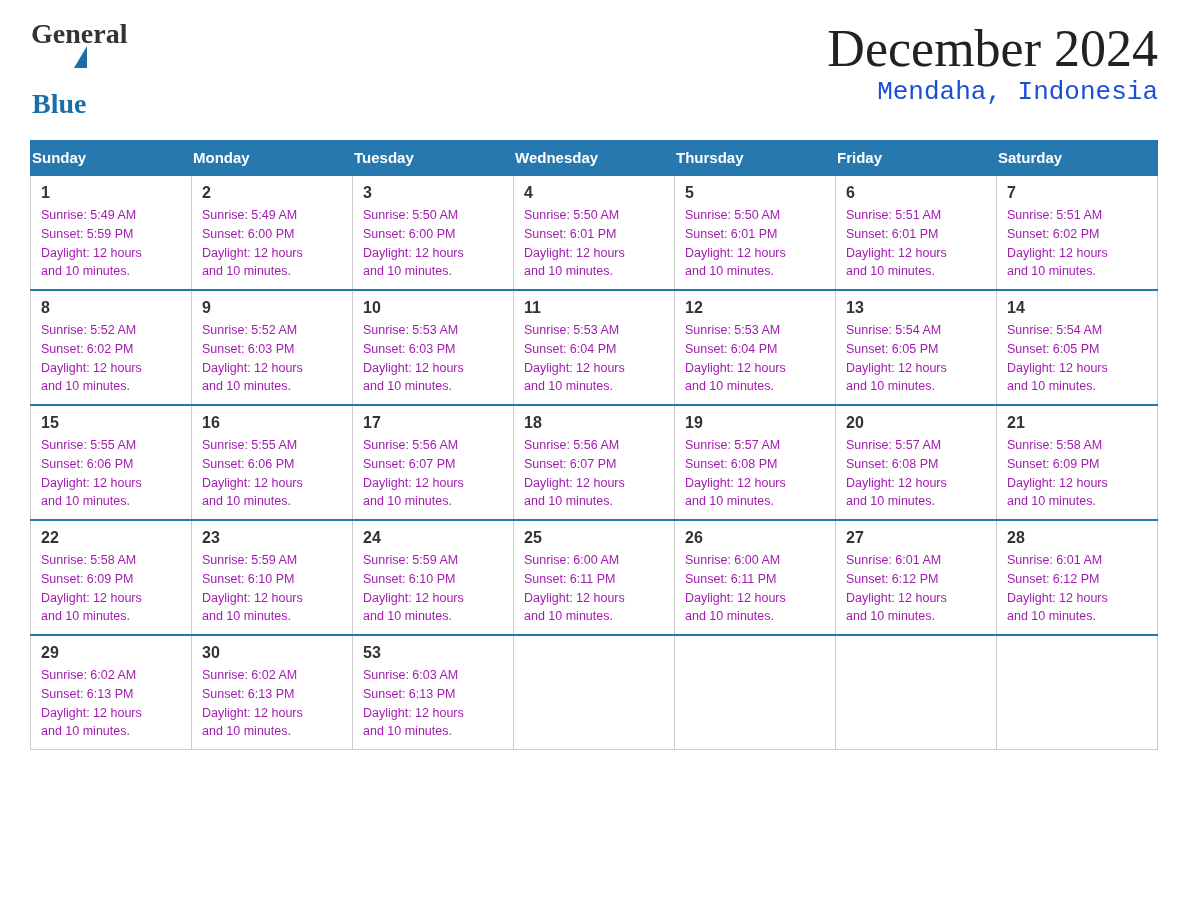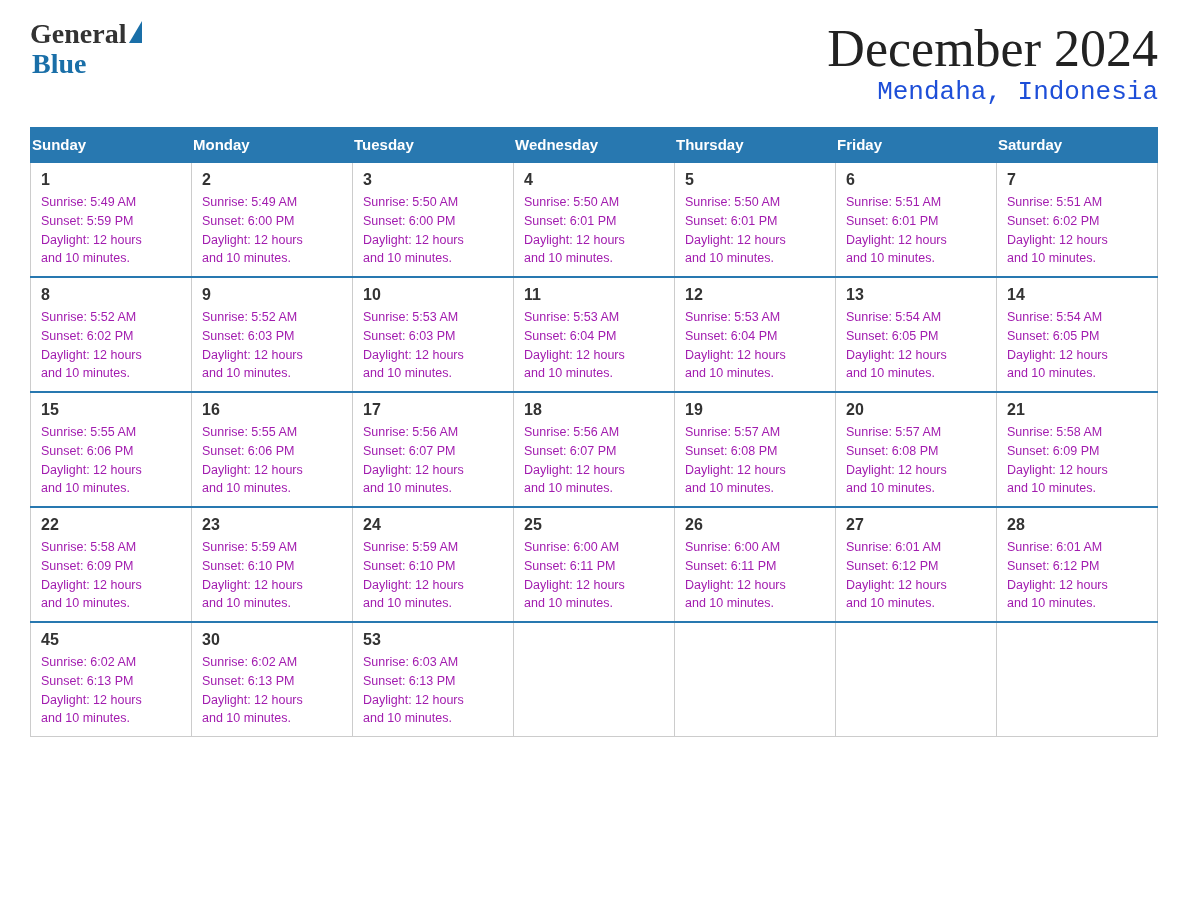--- a/index.html
+++ b/index.html
@@ -12,20 +12,21 @@
     }
     .header {
       display: flex;
       justify-content: space-between;
       align-items: flex-start;
       margin-bottom: 20px;
     }
     .logo {
       display: flex;
       align-items: center;
+      flex-direction: column;
     }
     .logo-text-general {
       font-size: 28px;
       font-weight: bold;
       color: #333;
       font-family: Georgia, serif;
     }
     .logo-triangle {
       width: 0;
       height: 0;
@@ -355,21 +356,21 @@
         <span class="day-number">28</span>
         <div class="day-info">
           Sunrise: 6:01 AM<br>
           Sunset: 6:12 PM<br>
           Daylight: 12 hours<br>and 10 minutes.
         </div>
       </td>
       </tr>
       <tr>
         <td>
-        <span class="day-number">45</span>
+        <span class="day-number">29</span>
         <div class="day-info">
           Sunrise: 6:02 AM<br>
           Sunset: 6:13 PM<br>
           Daylight: 12 hours<br>and 10 minutes.
         </div>
       </td>
         <td>
         <span class="day-number">30</span>
         <div class="day-info">
           Sunrise: 6:02 AM<br>

